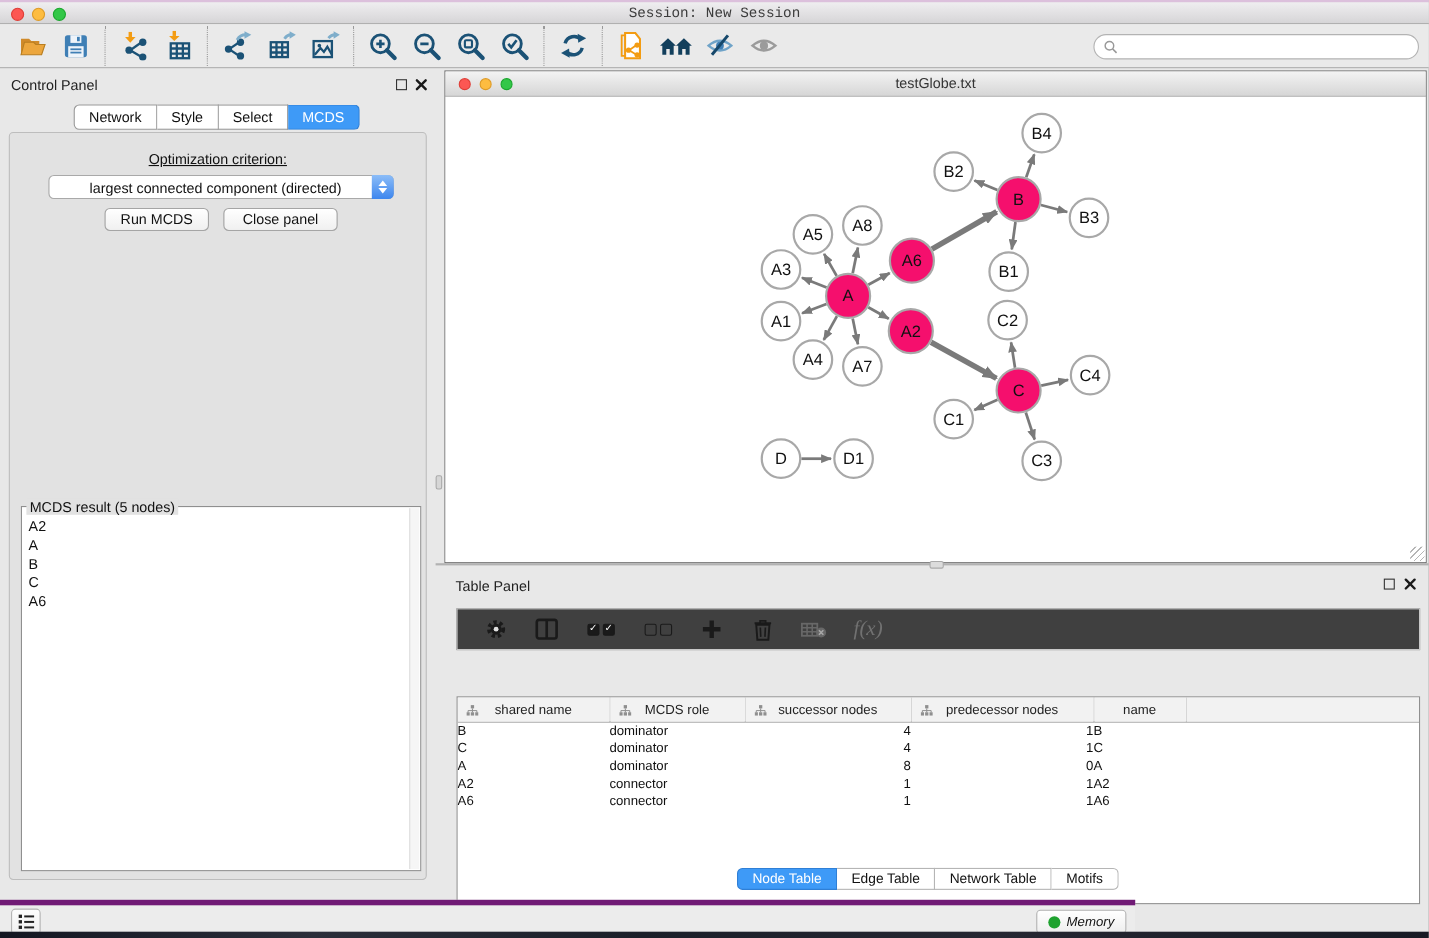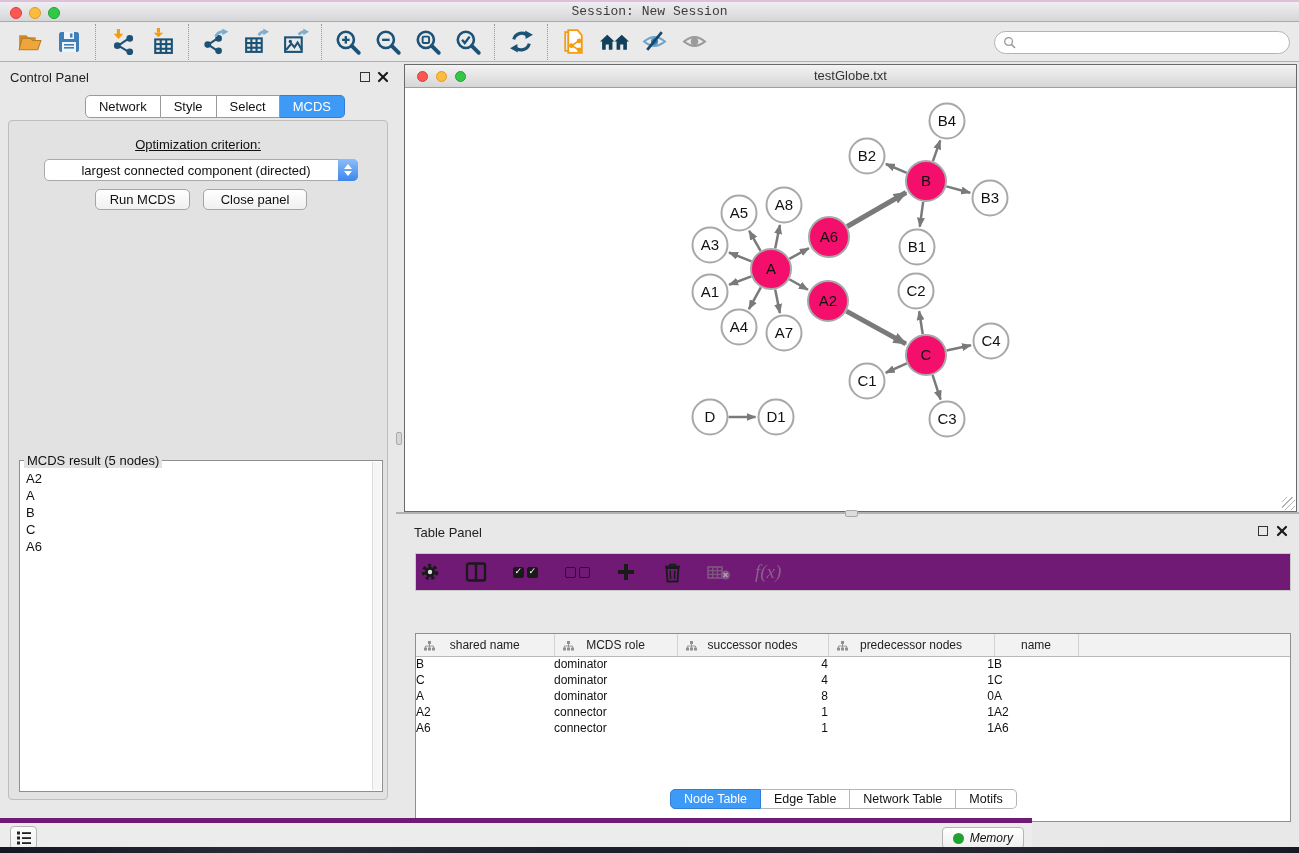--- a/index.html
+++ b/index.html
@@ -29,21 +29,21 @@
     display:flex; align-items:center; padding:0 8px; }
   .search-wrap input { border:none; outline:none; flex:1; font-size:12px; margin-left:5px;
     font-family:"Liberation Sans", sans-serif; background:transparent; }
 
   
   .cp-title { position:absolute; left:10px; top:70px; font-size:13px; color:#222; }
   .win-float { display:inline-block; width:10px; height:10px; border:1.5px solid #333; background:transparent; }
   .win-x line { stroke:#1a1a1a; stroke-width:2.2; stroke-linecap:round; }
   .cp-float { position:absolute; left:360px; top:72px; }
   .cp-close { position:absolute; left:377px; top:71px; }
-  .cp-tabs { position:absolute; left:0; top:95px; width:394px; display:flex; justify-content:center;margin-left:18px; }
+  .cp-tabs { position:absolute; left:0; top:95px; width:394px; display:flex; justify-content:center; }
   .cp-tab { height:23px; line-height:21px; padding:0 13px; font-size:13px; color:#111;
     background:#fff; border:1px solid #9a9a9a; border-left:none; }
   .cp-tab:first-child { border-left:1px solid #9a9a9a; border-radius:5px 0 0 5px; }
   .cp-tab:last-child { border-radius:0 5px 5px 0; }
   .cp-tab.active { background:#3e9af7; border-color:#2f7fd6; color:#fff; }
   .cp-body { position:absolute; left:8px; top:120px; width:380px; height:680px;
     background:#e2e2e2; border:1px solid #bdbdbd; border-radius:4px; }
   .opt-label { position:absolute; left:0; width:100%; top:16px; text-align:center;
     font-size:13px; color:#111;text-decoration:underline; }
   .dropdown { position:absolute; left:35px; top:38px; width:314px; height:22px;
@@ -85,22 +85,22 @@
     background:#d6d6d6; border:1px solid #aaa; border-radius:2px; }
   .h-divider { position:absolute; left:396px; top:512px; width:903px; height:2px; background:#b2b2b2; }
   .pane-grip-h { position:absolute; left:845px; top:510px; width:13px; height:7px;
     background:#dcdcdc; border:1px solid #aaa; border-radius:2px; }
 
   
   .tp-title { position:absolute; left:414px; top:525px; font-size:13px; color:#222; }
   .tp-float { position:absolute; left:1258px; top:526px; }
   .tp-close { position:absolute; left:1276px; top:525px; }
   .tp-toolbar { position:absolute; left:415px; top:553px; width:876px; height:38px;
-    background:#701a75; border:1px solid #c9c9c9; display:flex; align-items:center;
-    padding-left:3px; gap:24px; }
+    background:#404040; border:1px solid #c9c9c9; display:flex; align-items:center;
+    padding-left:24px; gap:24px; }
   .tp-icon { display:flex; align-items:center; justify-content:center; min-width:22px; height:24px; }
   .tp-icon.disabled { opacity:.55; }
   .cbx { display:inline-block; width:11px; height:11px; border:1.5px solid #1a1a1a; border-radius:2px; margin:0 1.5px; position:relative; }
   .cbx.filled { background:#1a1a1a; }
   .cbx.filled::after { content:"✓"; position:absolute; left:1px; top:-2px; color:#fff; font-size:9px; }
   .fx-label { font-family:"Liberation Serif", serif; font-style:italic; font-size:19px; color:#9a9a9a; }
 
   .data-table-wrap { position:absolute; left:415px; top:597px; width:876px; height:189px;
     background:#fff; border:1px solid #8f8f8f; overflow:hidden;margin-top:36px; }
   table.data-table { border-collapse:collapse; table-layout:fixed; width:876px; }

